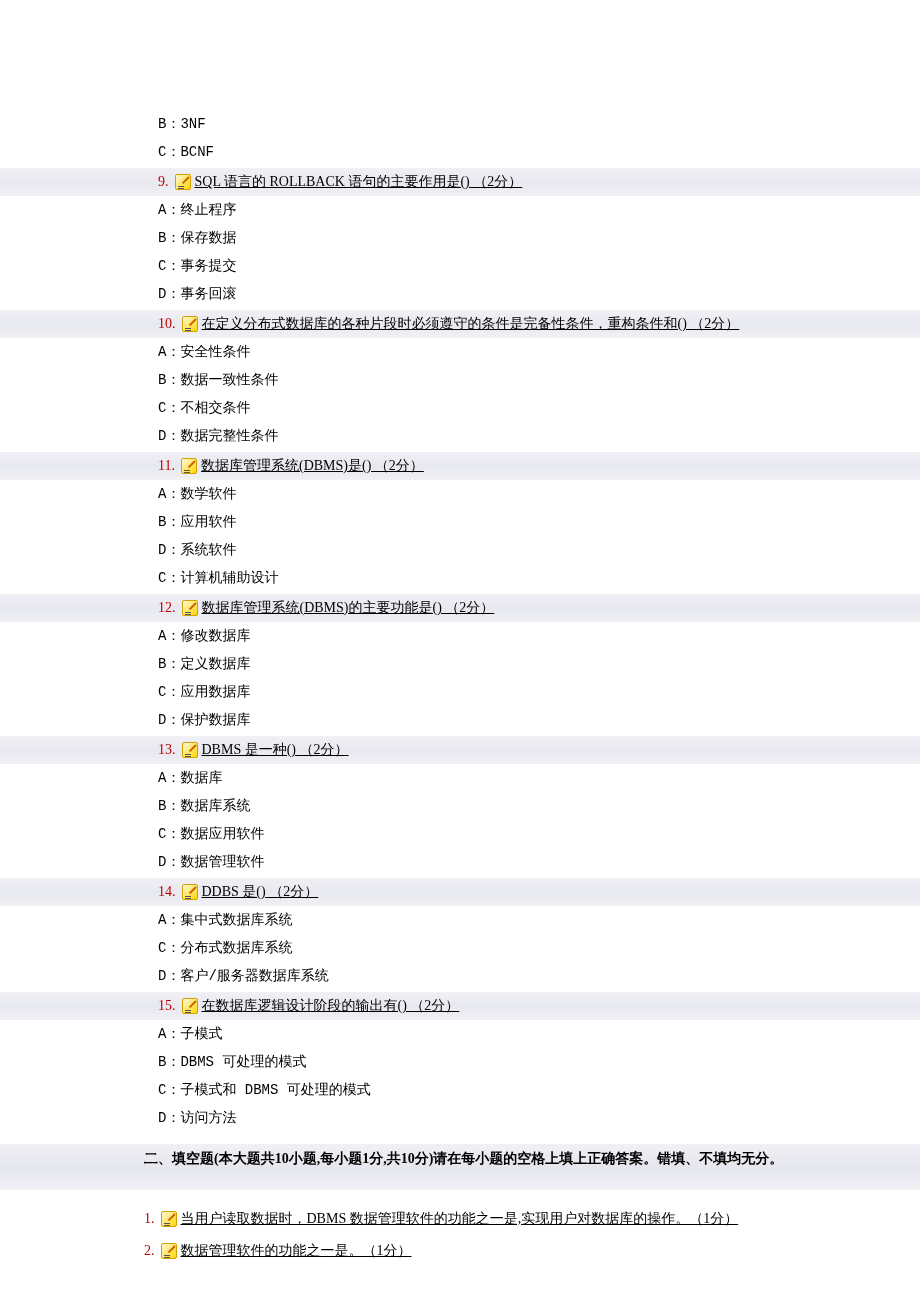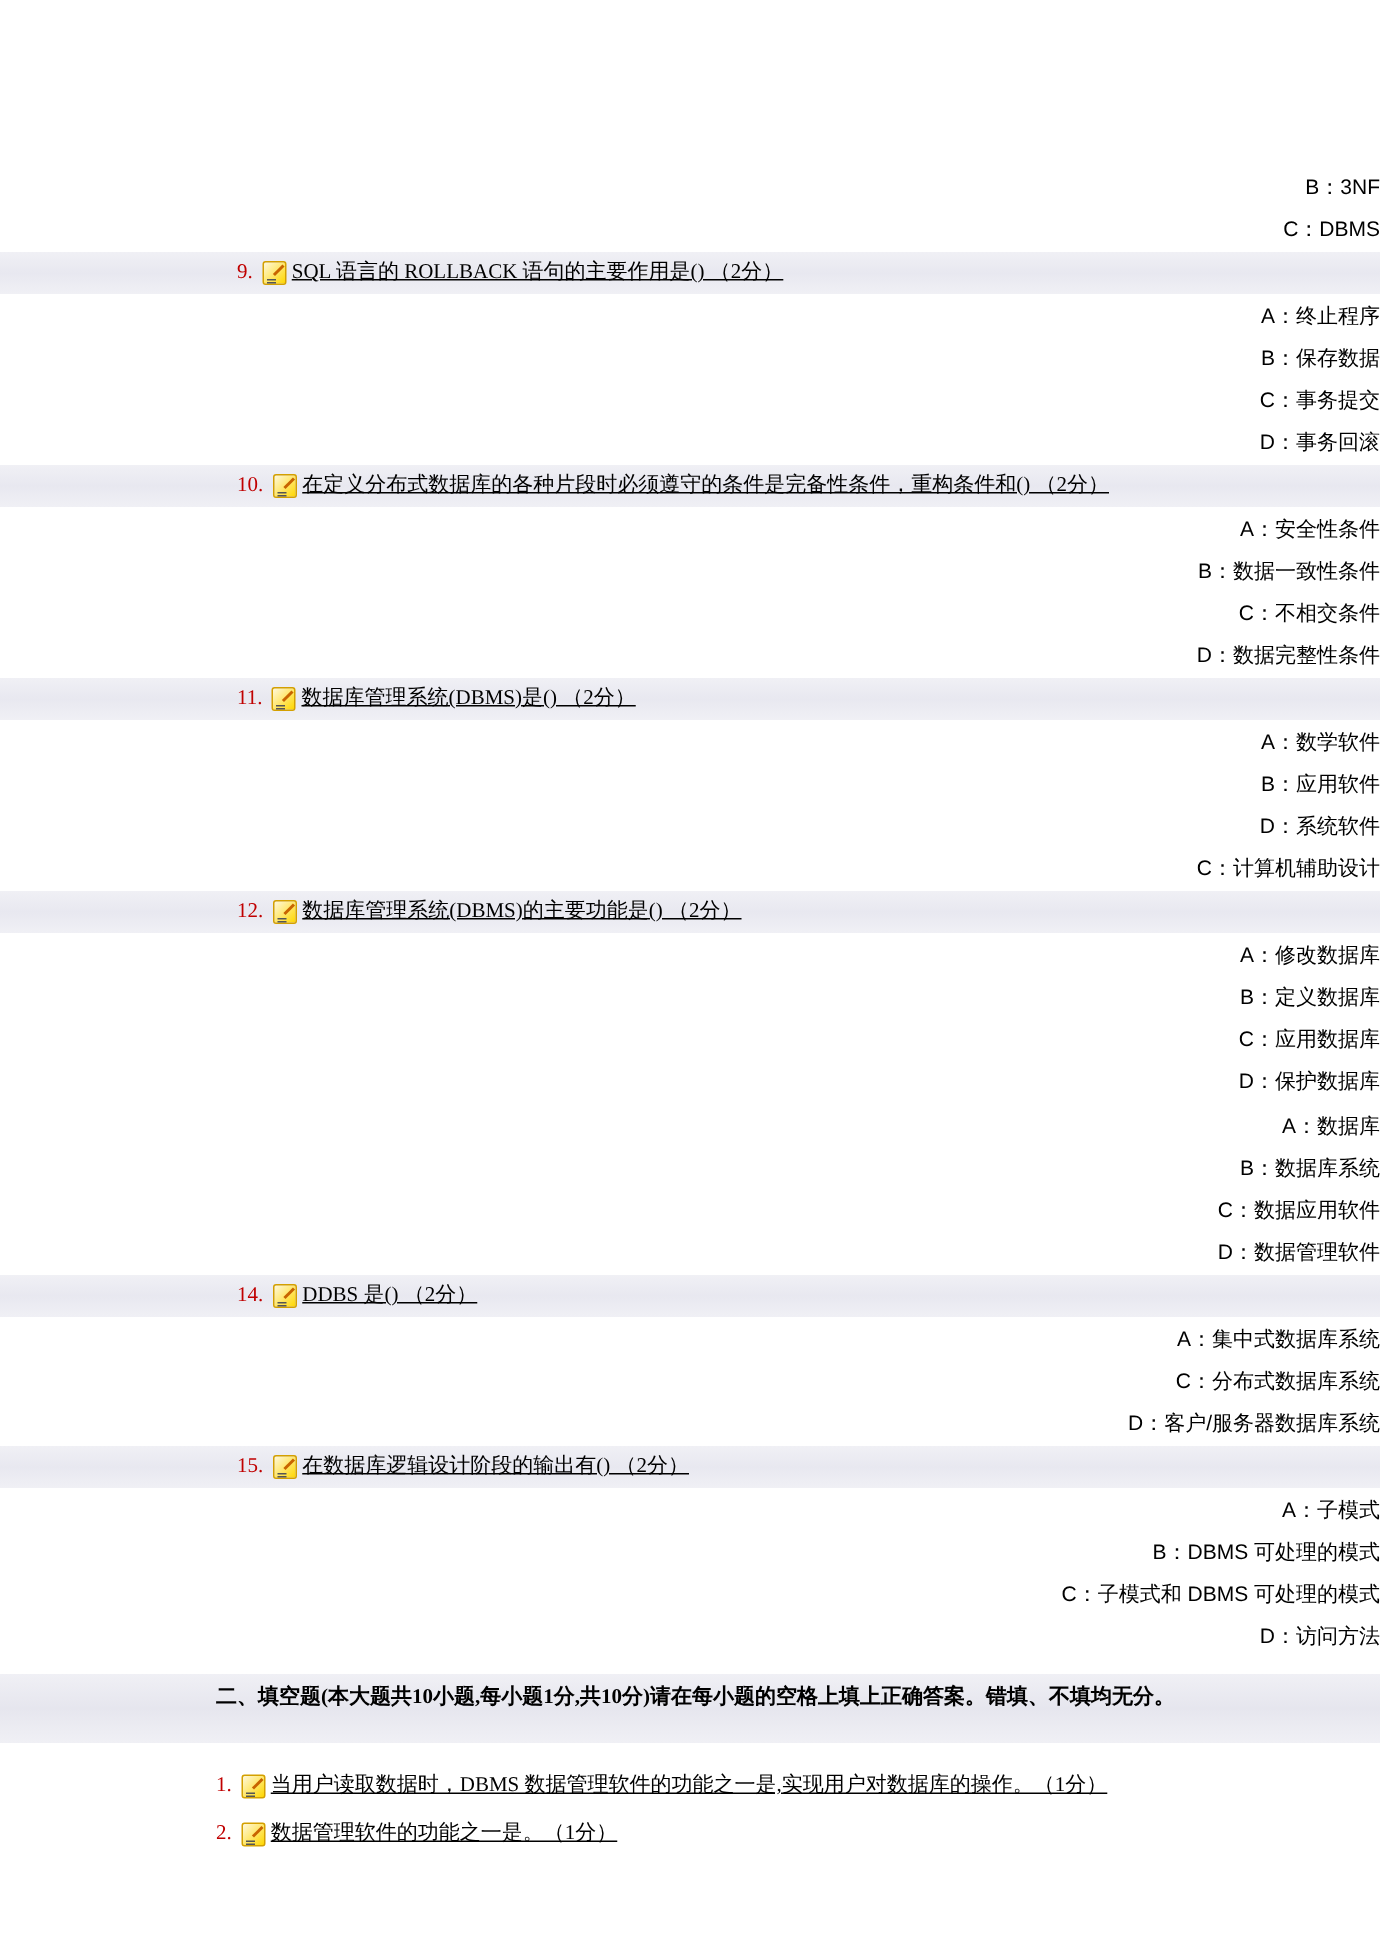--- a/index.html
+++ b/index.html
@@ -62,22 +62,21 @@
       background: #555;
       box-shadow: 0 2px 0 #555;
     }
     .q-text {
       margin-left: 2px;
       text-decoration: underline;
     }
     .option {
       padding: 4px 0 4px 158px;
       line-height: 20px;
-      font-family: Liberation Sans, sans-serif;
-      text-align: right;
+      font-family: Liberation Mono, monospace;
     }
     .section-header {
       background: linear-gradient(to bottom, #f0f0f5 0%, #e6e6ee 50%, #f0f0f5 100%);
       padding: 6px 0 22px 144px;
       font-weight: bold;
       font-size: 14px;
       margin-top: 12px;
       margin-bottom: 14px;
     }
     .fill-row {
@@ -88,21 +87,21 @@
     }
     .gap-above {
       margin-top: 2px;
     }
   </style>
 </head>
 <body>
 
 <div class="question-block">
   <div class="option">B：3NF</div>
-  <div class="option">C：DBMS</div>
+  <div class="option">C：BCNF</div>
 </div>
 
 <div class="question-block">
   <div class="question-header">
     <span class="q-num">9.</span>
     <span class="edit-icon"></span>
     <span class="q-text">SQL 语言的 ROLLBACK 语句的主要作用是() （2分）</span>
   </div>
   <div class="option">A：终止程序</div>
   <div class="option">B：保存数据</div>
@@ -140,20 +139,25 @@
     <span class="edit-icon"></span>
     <span class="q-text">数据库管理系统(DBMS)的主要功能是() （2分）</span>
   </div>
   <div class="option">A：修改数据库</div>
   <div class="option">B：定义数据库</div>
   <div class="option">C：应用数据库</div>
   <div class="option">D：保护数据库</div>
 </div>
 
 <div class="question-block">
+  <div class="question-header">
+    <span class="q-num">13.</span>
+    <span class="edit-icon"></span>
+    <span class="q-text">DBMS 是一种() （2分）</span>
+  </div>
   <div class="option">A：数据库</div>
   <div class="option">B：数据库系统</div>
   <div class="option">C：数据应用软件</div>
   <div class="option">D：数据管理软件</div>
 </div>
 
 <div class="question-block">
   <div class="question-header">
     <span class="q-num">14.</span>
     <span class="edit-icon"></span>

